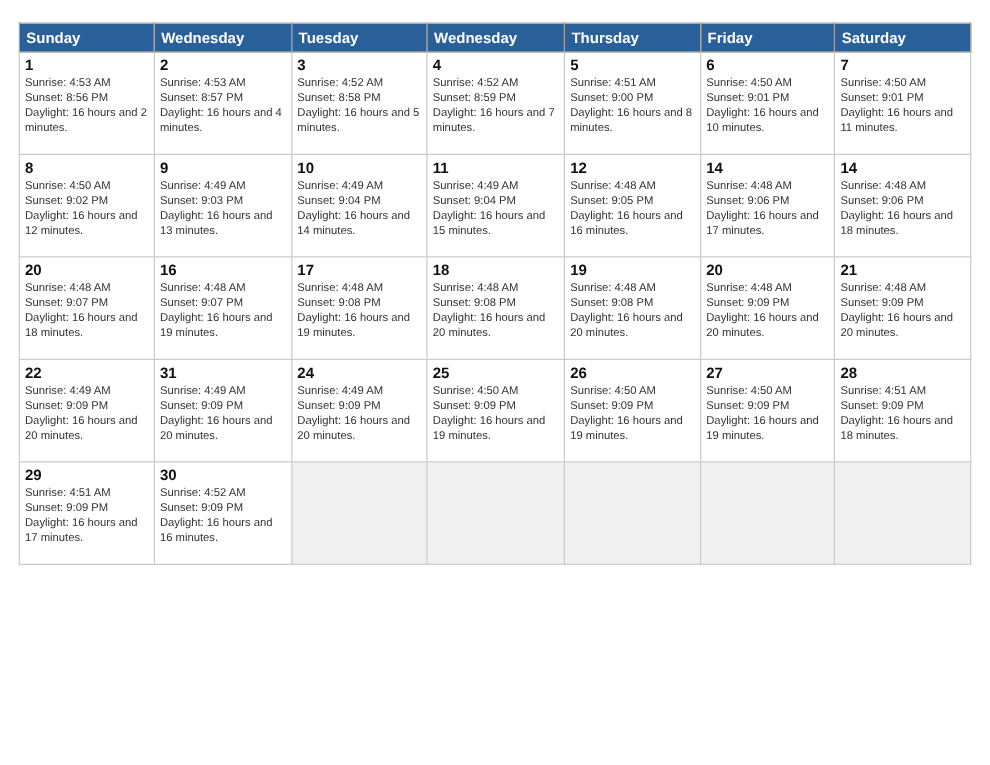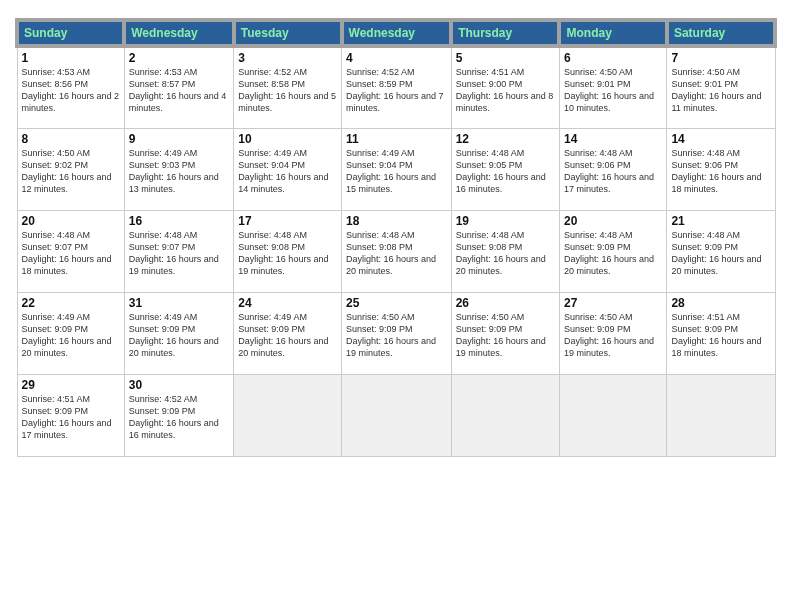--- a/index.html
+++ b/index.html
@@ -43,26 +43,26 @@
     .subtitle {
       font-size: 13px;
       color: #555;
     }
     .calendar {
       width: 100%;
       border-collapse: collapse;
     }
     .calendar th {
       background: #2a6099;
-      color: #86efac;
+      color: #ffffff;
       text-align: left;
       padding: 4px 5px;
       font-size: 12px;
       font-weight: bold;
-      border: 4px solid #a3a3a3;
+      border: 1px solid #a3a3a3;
     }
     .calendar td {
       vertical-align: top;
       padding: 3px 4px;
       border: 1px solid #ccc;
       width: 113px;
       height: 82px;
       background: #fff;
       font-size: 9.5px;
       color: #333;
@@ -91,21 +91,21 @@
   </div>
 
   <table class="calendar">
     <thead>
       <tr>
         <th>Sunday</th>
         <th>Wednesday</th>
         <th>Tuesday</th>
         <th>Wednesday</th>
         <th>Thursday</th>
-        <th>Monday</th>
+        <th>Friday</th>
         <th>Saturday</th>
       </tr>
     </thead>
     <tbody id="calendar-body">
     <tr>
           <td>
             <span class="day-num">1</span>
     <div class="day-info">
       Sunrise: 4:53 AM<br>
       Sunset: 8:56 PM<br>

